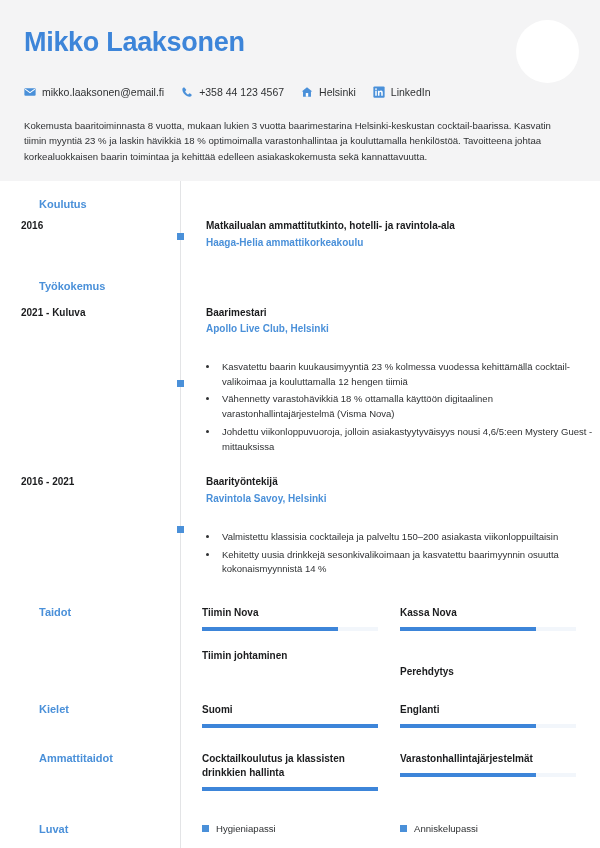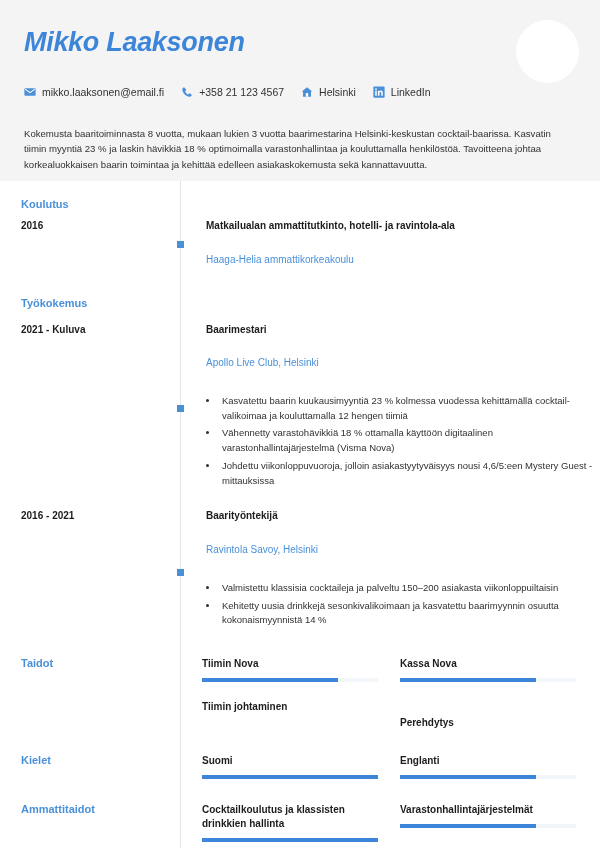--- a/index.html
+++ b/index.html
@@ -24,21 +24,20 @@
     position: relative;
     height: 181px;
   }
 
   .name {
     font-size: 27px;
     font-weight: bold;
     color: #3d85d9;
     letter-spacing: -0.3px;
     line-height: 1.1;
-    font-style: italic;
   }
 
   .contact-row {
     display: flex;
     align-items: center;
     gap: 17px;
     margin-top: 28px;
     flex-wrap: wrap;
   }
 
@@ -55,21 +54,21 @@
     display: inline-flex;
     align-items: center;
     justify-content: center;
     width: 12px;
     height: 12px;
     flex: none;
   }
   .contact-item .ico svg { display: block; }
 
   .summary {
-    margin-top: 28px;
+    margin-top: 20px;
     font-size: 9.6px;
     line-height: 1.62;
     color: #2f3133;
     max-width: 536px;
   }
 
   .avatar {
     position: absolute;
     top: 20px;
     right: 21px;
@@ -104,20 +103,21 @@
   .sec-label-col {
     width: 180px;
     flex: none;
     padding-left: 21px;
   }
 
   .sec-label {
     font-size: 11px;
     font-weight: bold;
     color: #4a90d9;
+    margin-left: 18px;
   }
 
   .sec-content-col {
     flex: 1;
     padding-left: 0;
   }
 
   
   .entry {
     display: flex;
@@ -159,24 +159,24 @@
 
   .entry-title {
     font-size: 10px;
     font-weight: bold;
     color: #1b1c1e;
     line-height: 1.45;
   }
 
   .entry-org {
     font-size: 10px;
-    font-weight: normal;
+    font-weight: bold;
     color: #4a90d9;
     line-height: 1.5;
-    margin-top: 18px;
+    margin-top: 1px;
   }
 
   .bullets {
     margin-top: 24px;
     padding-left: 13px;
   }
 
   .bullets li {
     font-size: 9.5px;
     line-height: 1.55;
@@ -246,21 +246,21 @@
       </span>
       <span>mikko.laaksonen@email.fi</span>
     </div>
 
     <div class="contact-item">
       <span class="ico">
         <svg width="12" height="12" viewBox="0 0 16 16">
             <path d="M4.2 1.6 C3.2 1.6 1.8 2.9 1.8 4.4 c0 5 5 10 9.8 9.9 1.4 0 2.7-1.4 2.7-2.4 0-.5-2.3-2.1-2.8-2.1-.5 0-1.4 1.4-1.9 1.4-.9 0-4-3-4-4 0-.5 1.4-1.4 1.4-1.9 0-.6-1.6-2.8-2.1-2.8z" fill="#4a90d9"></path>
           </svg>
       </span>
-      <span>+358 21 123 4567</span>
+      <span>+358 44 123 4567</span>
     </div>
 
     <div class="contact-item">
       <span class="ico">
         <svg width="12" height="12" viewBox="0 0 16 16">
             <path d="M8 1.5 L15 7.4 L13.3 7.4 L13.3 14.3 L2.7 14.3 L2.7 7.4 L1 7.4 Z" fill="#4a90d9"></path>
             <rect x="6.4" y="9.4" width="3.2" height="4.9" fill="#ffffff"></rect>
           </svg>
       </span>
       <span>Helsinki</span>

